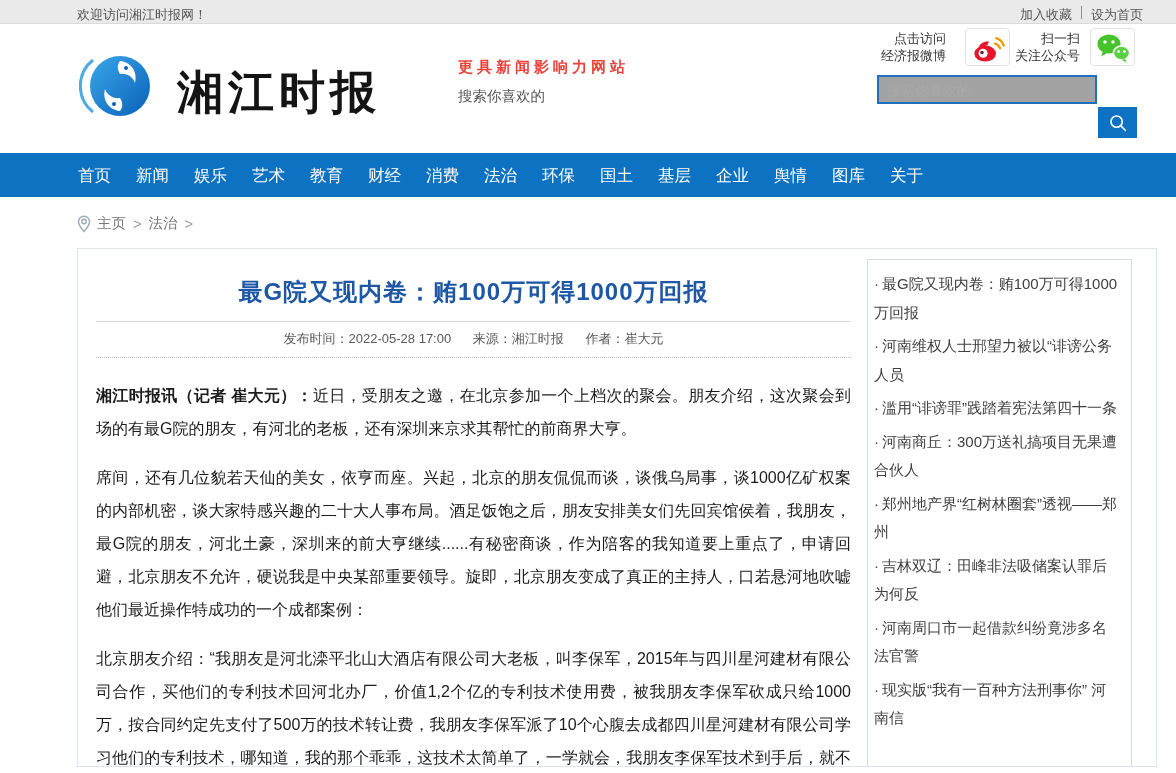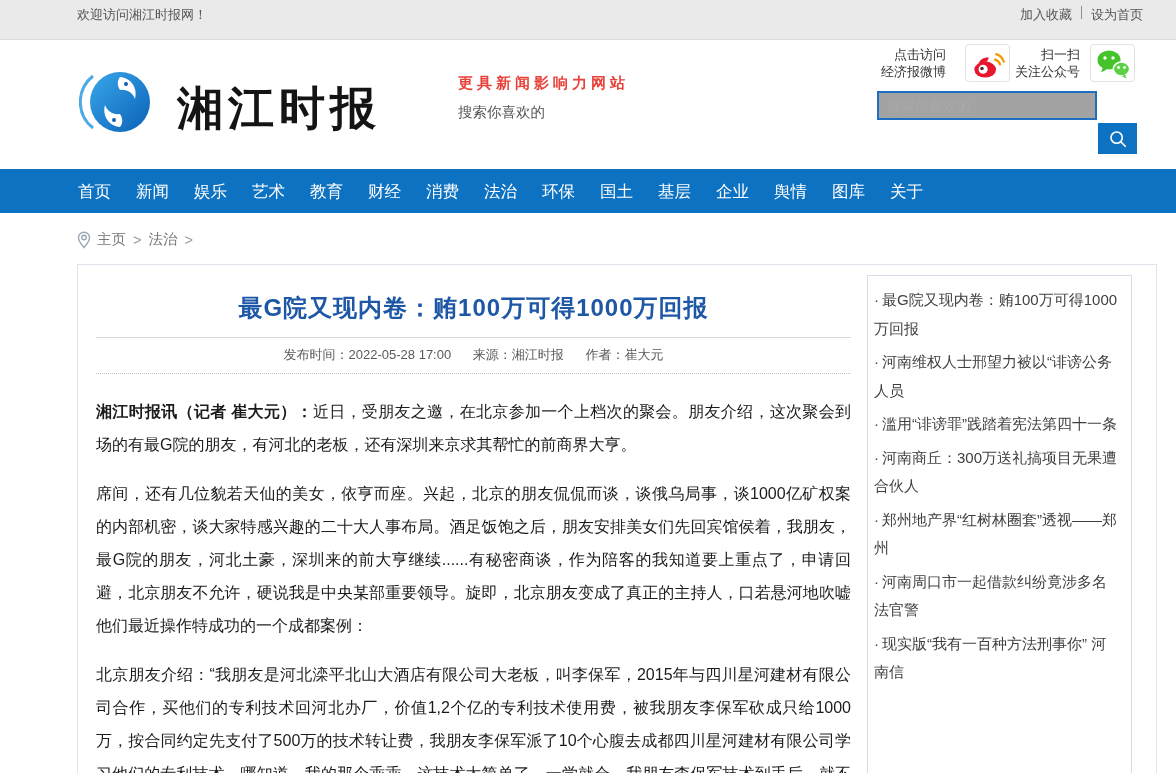--- a/index.html
+++ b/index.html
@@ -10,21 +10,21 @@
   *{box-sizing:border-box;}
   html,body{margin:0;padding:0;}
   body{
     width:1176px;height:773px;overflow:hidden;background:#fff;
     font-family:"Liberation Sans","DejaVu Sans",sans-serif;
     -webkit-font-smoothing:antialiased;
   }
   .shell{width:1080px;margin-left:77px;position:relative;}
 
   
-  .topbar{height:40px;background:#eaeaea;border-bottom:1px solid #dadada;}
+  .topbar{height:24px;background:#eaeaea;border-bottom:1px solid #dadada;}
   .topbar .shell{display:flex;justify-content:space-between;align-items:center;height:29px;
     font-size:13px;color:#555;padding-right:14px;}
   .topbar-right{display:flex;align-items:flex-start;}
   .topbar-right .tb-link{cursor:pointer;}
   .tb-divider{width:1px;height:13px;background:#8f8f8f;margin:0 9px;display:inline-block;}
 
   
   .header{height:129px;background:#fff;}
   .header .shell{height:129px;}
   .logo{position:absolute;left:2px;top:24px;width:76px;height:76px;cursor:pointer;}
@@ -217,19 +217,20 @@
     </div>
   </div>
 
   <div class="sidebar">
     <div class="side-list">
       <div class="side-item"><span class="bullet">·</span><span>最G院又现内卷：贿100万可得1000万回报</span></div>
       <div class="side-item"><span class="bullet">·</span><span>河南维权人士邢望力被以“诽谤公务人员</span></div>
       <div class="side-item"><span class="bullet">·</span><span>滥用“诽谤罪”践踏着宪法第四十一条</span></div>
       <div class="side-item"><span class="bullet">·</span><span>河南商丘：300万送礼搞项目无果遭合伙人</span></div>
       <div class="side-item"><span class="bullet">·</span><span>郑州地产界“红树林圈套”透视——郑州</span></div>
+      <div class="side-item"><span class="bullet">·</span><span>吉林双辽：田峰非法吸储案认罪后为何反</span></div>
       <div class="side-item"><span class="bullet">·</span><span>河南周口市一起借款纠纷竟涉多名法官警</span></div>
       <div class="side-item"><span class="bullet">·</span><span>现实版“我有一百种方法刑事你” 河南信</span></div>
 
     </div>
   </div>
 
 </div>
 
 </body></html>

